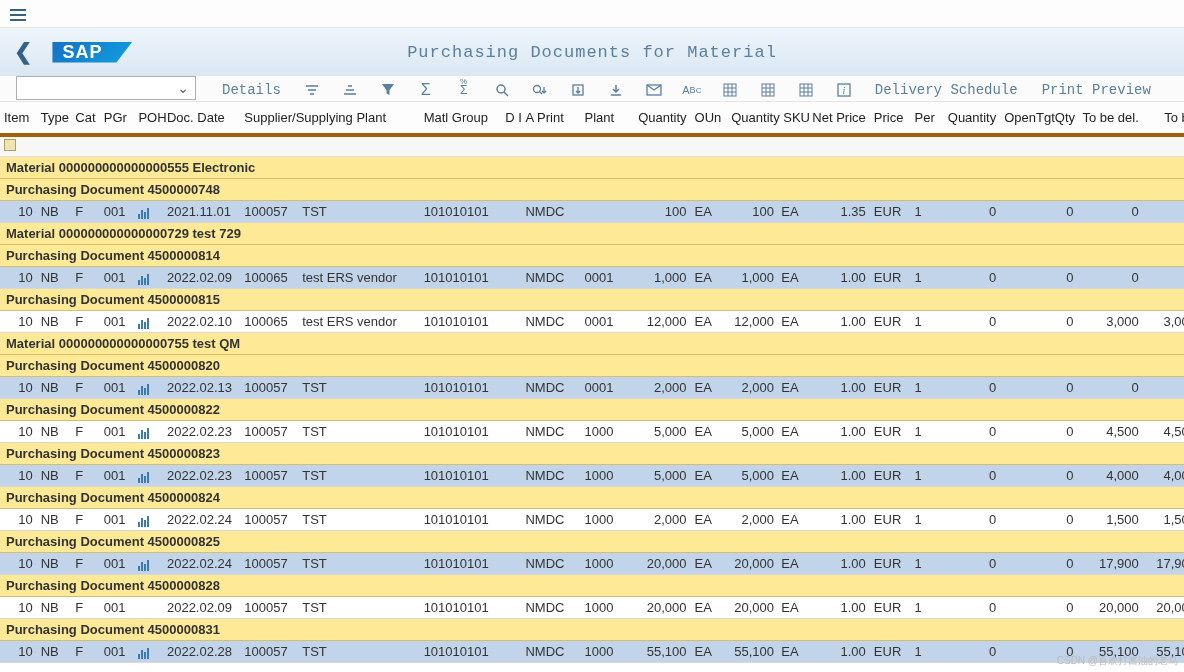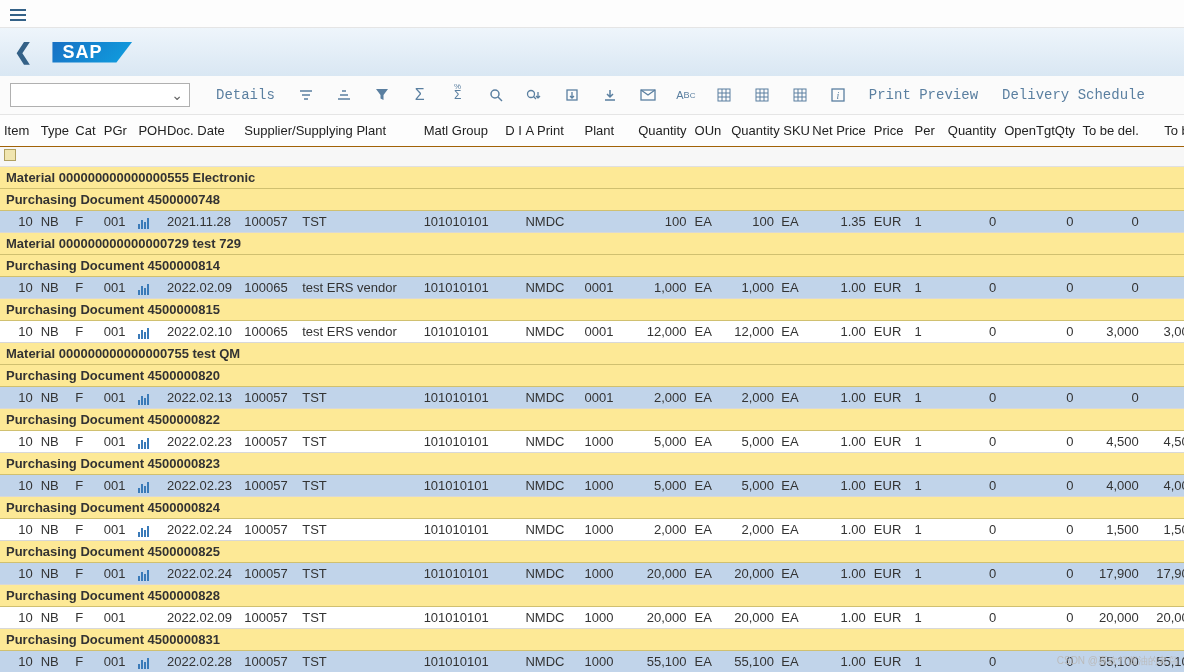--- a/index.html
+++ b/index.html
@@ -7,29 +7,29 @@
     
     .top-bar { height: 28px; background: #fdfdfd; border-bottom: 1px solid #e5e5e5; padding: 6px 10px; }
     .hamburger { color: #346187; cursor: pointer; }
     .hamburger span { display: block; width: 16px; height: 2px; background: #346187; margin: 3px 0; }
     
     .header-bar { height: 48px; background: linear-gradient(to bottom, #eef5fb, #d9e7f3); display: flex; align-items: center; padding: 0 14px; position: relative; }
     .back-chevron { color: #346187; font-size: 22px; font-weight: bold; margin-right: 20px; cursor: pointer; }
     .sap-logo { background: linear-gradient(135deg, #1870c4 0%, #0fa0e0 100%); color: white; font-weight: bold; font-size: 18px; padding: 0 10px; clip-path: polygon(0 0, 100% 0, 80% 100%, 0 100%); width: 80px; letter-spacing: 1px; }
     .header-title { position: absolute; left: 50%; transform: translateX(-50%); color: #5a7fa0; font-family: "Courier New", monospace; font-size: 17px; letter-spacing: 1px; }
     
-    .toolbar { height: 39px; background: #fbfbfb; border-bottom: 1px solid #e5e5e5; display: flex; align-items: center; padding: 0 10px; gap: 4px; }
+    .toolbar { height: 26px; background: #fbfbfb; border-bottom: 1px solid #e5e5e5; display: flex; align-items: flex-start; padding: 0 16px; gap: 4px; }
     .toolbar-dropdown { width: 180px; height: 24px; border: 1px solid #b0b0b0; background: white; margin-right: 12px; display: flex; align-items: center; justify-content: flex-end; padding: 0 6px; cursor: pointer; }
     .toolbar-dropdown::after { content: "⌄"; color: #666; font-size: 14px; }
     .toolbar-btn { padding: 6px 10px; color: #5a7fa0; font-family: "Courier New", monospace; cursor: pointer; font-size: 14px; }
     .toolbar-icon { width: 34px; height: 28px; display: inline-flex; align-items: center; justify-content: center; color: #5a7fa0; cursor: pointer; font-size: 16px; }
     
     .table-container { overflow-x: auto; width: 100%; }
     table { border-collapse: collapse; width: 1200px; table-layout: fixed; }
-    thead th { background: #fdfdfd; font-weight: normal; padding: 8px 4px; border-bottom: 1px solid #a16207; text-align: left; white-space: nowrap; font-size: 13px; color: #222; }
+    thead th { background: #fdfdfd; font-weight: normal; padding: 8px 4px; border-bottom: 4px solid #a16207; text-align: left; white-space: nowrap; font-size: 13px; color: #222; }
     thead th.right { text-align: right; }
     
     .marker-row td { background: #f7f7f7; padding: 2px 4px; border-bottom: 1px solid #e0e0e0; }
     .marker-box { display: inline-block; width: 12px; height: 12px; background: #f0e5b0; border: 1px solid #b0a060; }
     
     .group-row td { background: #fde996; font-weight: bold; padding: 3px 6px; border-bottom: 1px solid #d0c070; }
     
     .data-row td { padding: 3px 4px; border-bottom: 1px solid #d8d8d8; white-space: nowrap; }
     .data-row.blue td { background: #c1d4ea; }
     .data-row.white td { background: #ffffff; }
@@ -69,20 +69,21 @@
   <div class="hamburger">
       <span></span>
       <span></span>
       <span></span>
     </div>
 </div>
 
 <div class="header-bar">
   <div class="back-chevron">❮</div>
   <div class="sap-logo">SAP</div>
+  <div class="header-title">Purchasing Documents for Material</div>
 </div>
 
 <div class="toolbar">
   <div class="toolbar-dropdown"></div>
   <div class="toolbar-btn">Details</div>
   <div class="toolbar-icon">
       <svg width="16" height="16" viewBox="0 0 16 16">
         <path d="M2 4h12M4 8h8M6 12h4" stroke="#5a7fa0" stroke-width="1.5" fill="none"></path>
       </svg>
     </div>
@@ -147,22 +148,22 @@
         <rect x="1" y="1" width="12" height="12" stroke="#5a7fa0" fill="none"></rect>
         <path d="M1 5h12M1 9h12M5 1v12M9 1v12" stroke="#5a7fa0"></path>
       </svg>
     </div>
   <div class="toolbar-icon">
       <svg width="14" height="14" viewBox="0 0 14 14">
         <rect x="1" y="1" width="12" height="12" stroke="#5a7fa0" stroke-width="1.3" fill="none"></rect>
         <text x="7" y="11" text-anchor="middle" font-size="10" fill="#5a7fa0" font-family="serif" font-style="italic">i</text>
       </svg>
     </div>
+  <div class="toolbar-btn">Delivery Schedule</div>
   <div class="toolbar-btn">Print Preview</div>
-  <div class="toolbar-btn">Delivery Schedule</div>
 </div>
 
 <div class="table-container">
 <table>
   <colgroup>
     <col class="col-item">
         <col class="col-type">
         <col class="col-cat">
         <col class="col-pgr">
         <col class="col-poh">
@@ -217,21 +218,21 @@
         </tr>
         <tr class="group-row">
           <td colspan="21">Purchasing Document 4500000748</td>
         </tr>
         <tr class="data-row blue">
           <td class="right">10</td>
           <td>NB</td>
           <td>F</td>
           <td>001</td>
           <td><span class="bar-icon"><span style="height:5px"></span><span style="height:9px"></span><span style="height:7px"></span><span style="height:11px"></span></span></td>
-          <td>2021.11.28</td>
+          <td>2021.11.01</td>
           <td>100057&nbsp;&nbsp;&nbsp;&nbsp;TST</td>
           <td>101010101</td>
           <td></td>
           <td>NMDC</td>
           <td></td>
           <td class="right">100</td>
           <td>EA</td>
           <td class="right">100&nbsp;&nbsp;EA</td>
           <td class="right">1.35</td>
           <td>EUR</td>

